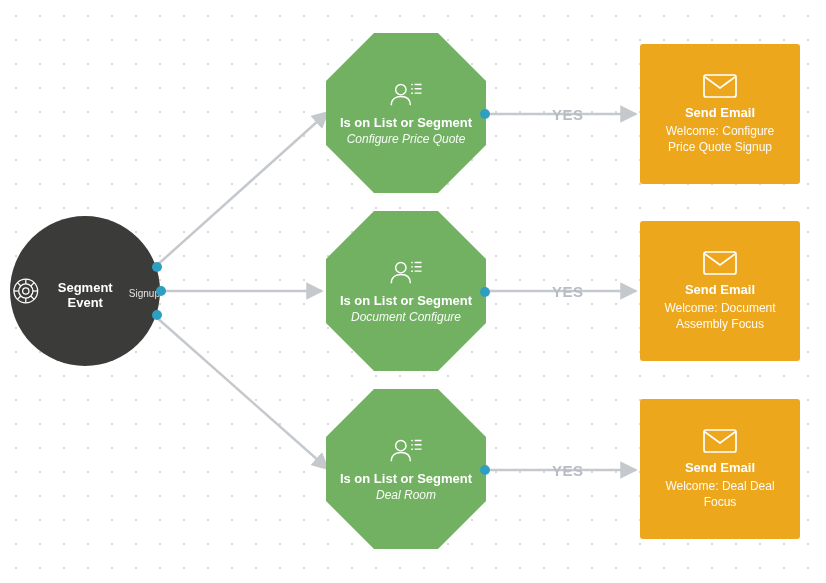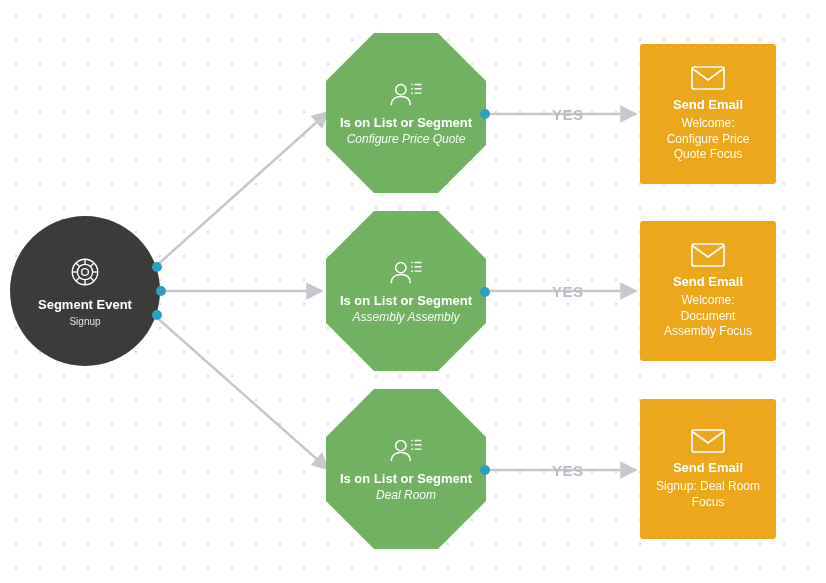--- a/index.html
+++ b/index.html
@@ -27,21 +27,20 @@
     pointer-events: none;
   }
   .node { position: absolute; }
   
   .start-circle {
     width: 150px; height: 150px;
     border-radius: 50%;
     background: #3b3b39;
     color: #fff;
     display: flex;
-    flex-direction: column;
     align-items: center;
     justify-content: center;
     text-align: center;
   }
   .port {
     position: absolute;
     width: 10px; height: 10px;
     background: #2f9fc1;
     border-radius: 50%;
   }
@@ -58,21 +57,21 @@
     align-items: center;
     justify-content: center;
     text-align: center;
     padding: 0 13px;
     clip-path: polygon(30% 0%, 70% 0%, 100% 30%, 100% 70%, 70% 100%, 30% 100%, 0% 70%, 0% 30%);
   }
   .oct-title { font-size: 13px; font-weight: 600; margin-top: 6px; }
   .oct-sub { font-size: 12px; opacity: .95; margin-top: 2px; line-height: 1.25; font-style: italic; }
   
   .action {
-    width: 136px; height: 140px;
+    width: 160px; height: 140px;
     background: #eda71c;
     color: #fff;
     border-radius: 3px;
     display: flex;
     flex-direction: column;
     align-items: center;
     justify-content: center;
     text-align: center;
     padding: 0 14px;
   }
@@ -159,21 +158,21 @@
         <circle cx="16" cy="12" r="6"></circle>
         <path d="M5 30 C5 22 11 20 16 20 C21 20 27 22 27 30"></path>
         <line x1="32" y1="6" x2="40" y2="6"></line>
         <line x1="32" y1="11" x2="40" y2="11"></line>
         <line x1="32" y1="16" x2="40" y2="16"></line>
         <circle cx="29" cy="6" r="1" fill="#fff" stroke="none"></circle>
         <circle cx="29" cy="11" r="1" fill="#fff" stroke="none"></circle>
         <circle cx="29" cy="16" r="1" fill="#fff" stroke="none"></circle>
       </svg>
       <div class="oct-title">Is on List or Segment</div>
-      <div class="oct-sub">Assembly Assembly</div>
+      <div class="oct-sub">Document Configure</div>
     </div>
     <div class="port" style="left:154px; top:76px;"></div>
   </div>
 
   <div class="node octagon-wrap" style="left:326px; top:389px;">
     <div class="octagon">
       <svg class="icon" width="38" height="30" viewBox="0 0 44 34" stroke-width="1.7">
         <circle cx="16" cy="12" r="6"></circle>
         <path d="M5 30 C5 22 11 20 16 20 C21 20 27 22 27 30"></path>
         <line x1="32" y1="6" x2="40" y2="6"></line>
@@ -192,34 +191,34 @@
   <div class="edge-label" style="left:552px; top:106px;">YES</div>
   <div class="edge-label" style="left:552px; top:283px;">YES</div>
   <div class="edge-label" style="left:552px; top:462px;">YES</div>
 
   <div class="node action" style="left:640px; top:44px;">
     <svg class="icon" width="36" height="26" viewBox="0 0 36 26" stroke-width="1.7">
       <rect x="2" y="2" width="32" height="22" rx="2"></rect>
       <polyline points="3,4 18,15 33,4"></polyline>
     </svg>
     <div class="act-title">Send Email</div>
-    <div class="act-sub">Welcome: Configure Price Quote Focus</div>
+    <div class="act-sub">Welcome: Configure Price Quote Signup</div>
   </div>
 
   <div class="node action" style="left:640px; top:221px;">
     <svg class="icon" width="36" height="26" viewBox="0 0 36 26" stroke-width="1.7">
       <rect x="2" y="2" width="32" height="22" rx="2"></rect>
       <polyline points="3,4 18,15 33,4"></polyline>
     </svg>
     <div class="act-title">Send Email</div>
     <div class="act-sub">Welcome: Document Assembly Focus</div>
   </div>
 
   <div class="node action" style="left:640px; top:399px;">
     <svg class="icon" width="36" height="26" viewBox="0 0 36 26" stroke-width="1.7">
       <rect x="2" y="2" width="32" height="22" rx="2"></rect>
       <polyline points="3,4 18,15 33,4"></polyline>
     </svg>
     <div class="act-title">Send Email</div>
-    <div class="act-sub">Signup: Deal Room Focus</div>
+    <div class="act-sub">Welcome: Deal Deal Focus</div>
   </div>
 
 </div>
 
 </body></html>

